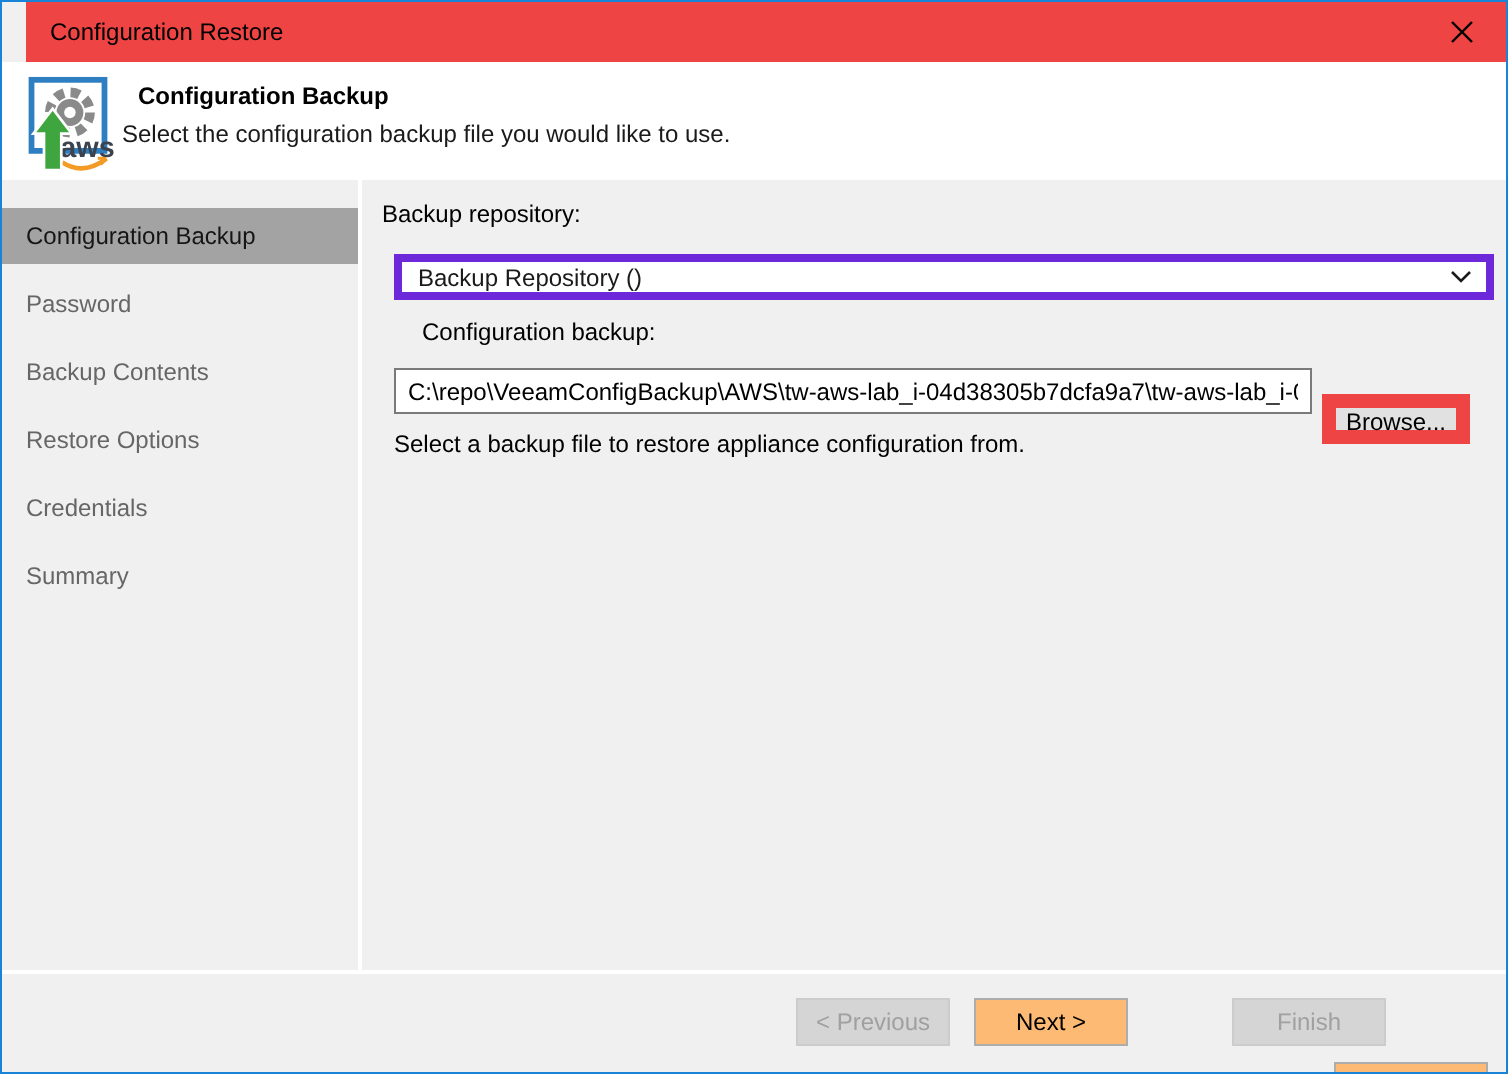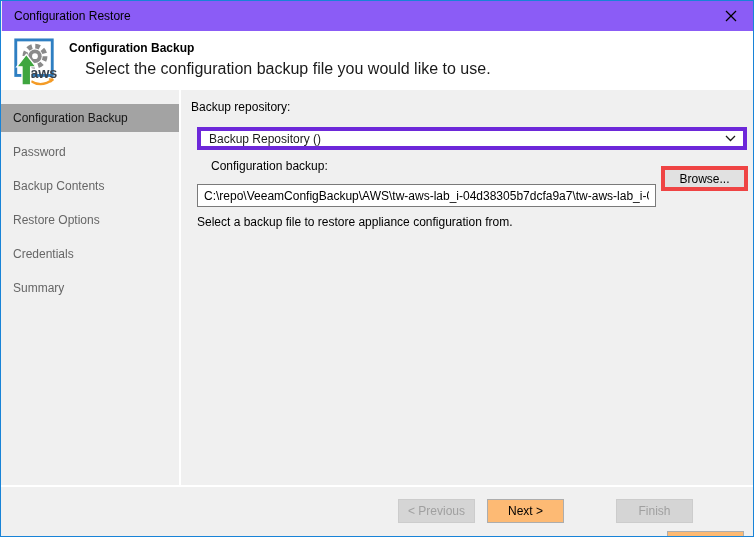--- a/index.html
+++ b/index.html
@@ -6,36 +6,36 @@
   html, body { width: 754px; height: 537px; background: #fff; }
   body { font-family: "Liberation Sans", sans-serif; font-size: 12px; color: #1a1a1a; }
 
   .window {
     position: relative; width: 754px; height: 537px;
     background: #f0f0f0; border: 1px solid #1883d7; overflow: hidden;
   }
 
   
   .titlebar {
-    position: absolute; top: 0; left: 1px; right: 0; height: 30px;
-    background: #8b5cf6; display: flex; align-items: center;
+    position: absolute; top: 0; left: 12px; right: 0; height: 30px;
+    background: #ef4444; display: flex; align-items: center;
   }
   .titlebar-text { padding-left: 12px; font-size: 12px; color: #000; }
   .close-btn {
     position: absolute; right: 0; top: 0; width: 45px; height: 29px;
     display: flex; align-items: center; justify-content: center; cursor: pointer;
   }
 
   
   .header {
     position: absolute; top: 30px; left: 0; right: 0; height: 59px; background: #fff;
   }
   .header-icon { position: absolute; left: 9px; top: 7px; width: 48px; height: 48px; }
   .header-title { position: absolute; left: 68px; top: 10px; font-weight: bold; font-size: 12px; color: #000; }
-  .header-subtitle { position: absolute; left: 84px; top: 29px; font-size: 16px; color: #1a1a1a; }
+  .header-subtitle { position: absolute; left: 60px; top: 29px; font-size: 12px; color: #1a1a1a; }
 
   
   .body { position: absolute; top: 89px; left: 0; right: 0; bottom: 51px; background: #f0f0f0; }
   .sidebar {
     position: absolute; left: 0; top: 0; bottom: 0; width: 180px;
     background: #f0f0f0; border-right: 2px solid #ffffff; padding-top: 14px;
   }
   .sidebar-item {
     height: 28px; line-height: 28px; padding-left: 12px; margin-bottom: 6px;
     color: #666; cursor: default; white-space: nowrap; overflow: hidden;
@@ -55,22 +55,22 @@
   .combobox-value { padding-left: 8px; flex: 1; white-space: nowrap; overflow: hidden; }
   .combobox-chevron { width: 26px; display: flex; align-items: center; justify-content: center; }
 
   .path-input {
     position: absolute; left: 14px; top: 94px; width: 459px; height: 23px;
     background: #fff; border: 1px solid #7a7a7a; padding: 0 6px;
     font-family: "Liberation Sans", sans-serif; font-size: 12px; color: #000;
     white-space: nowrap; overflow: hidden;
   }
   .browse-btn {
-    position: absolute; left: 478px; top: 76px; width: 87px; height: 25px;
-    background: #e1e1e1; border: 4px solid #ef4444; font-size: 12px; color: #000;
+    position: absolute; left: 478px; top: 107px; width: 74px; height: 25px;
+    background: #e1e1e1; border: 7px solid #ef4444; font-size: 12px; color: #000;
     font-family: "Liberation Sans", sans-serif; cursor: pointer;
   }
   .helper-text { position: absolute; left: 14px; top: 125px; color: #000; }
 
   
   .footer {
     position: absolute; left: 0; right: 0; bottom: 0; height: 51px;
     background: #f0f0f0; border-top: 2px solid #ffffff;
   }
   .btn {

